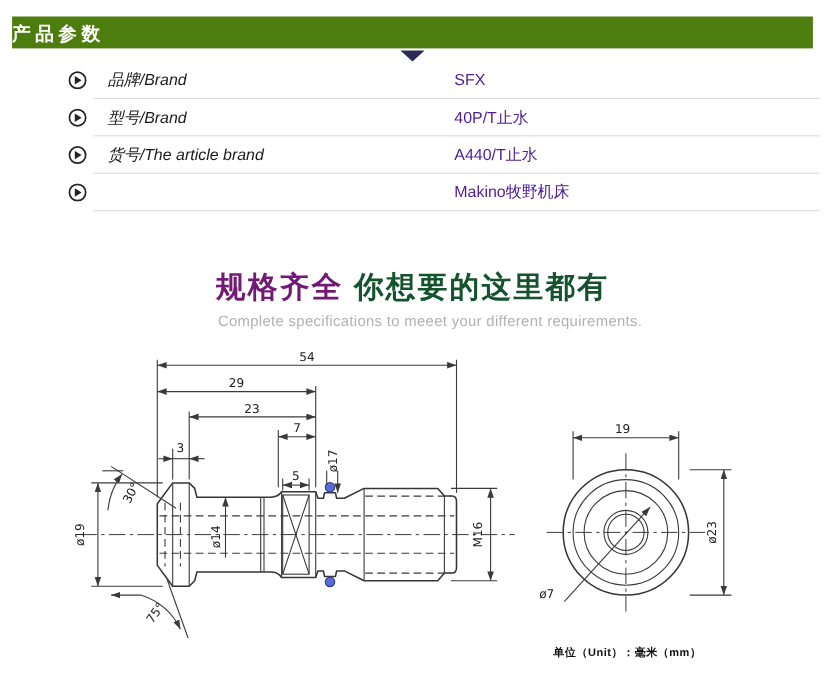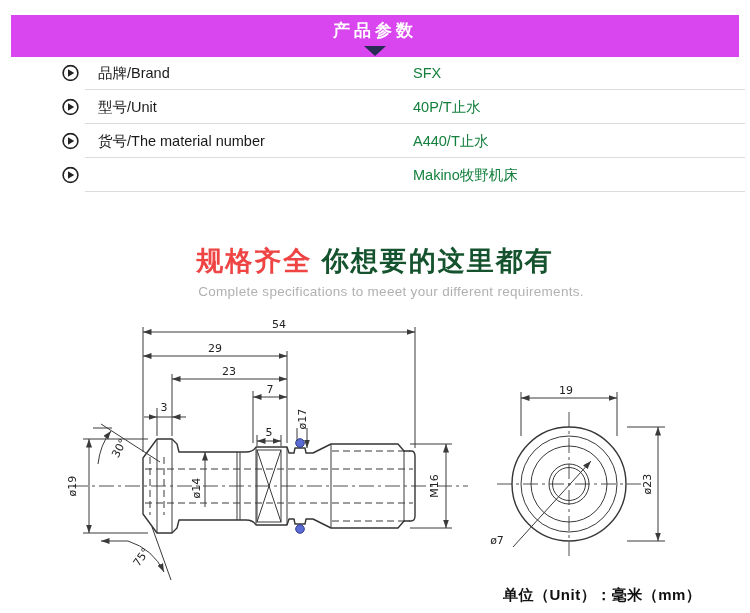--- a/index.html
+++ b/index.html
@@ -1,60 +1,60 @@
 <!DOCTYPE html>
 <html><head>
 <meta charset="utf-8">
 <style>
   * { margin:0; padding:0; box-sizing:border-box; }
   body { background:#fff; font-family:"Liberation Sans","DejaVu Sans",sans-serif; }
   #page { position:relative; width:750px; height:613px; background:#fff; overflow:hidden; }
 
   
-  .banner { position:absolute; left:11px; top:15px; width:728px; height:42px;
-            background:#d946ef; text-align:center; }
+  .banner { position:absolute; left:11px; top:15px; width:728px; height:29px;
+            background:#4d7c0f; }
   .banner-title { color:#fff; font-size:17px; font-weight:bold; letter-spacing:4px;
                   line-height:31px; }
   .banner-tip { position:absolute; left:364px; top:46px; width:0; height:0;
                 border-left:11px solid transparent; border-right:11px solid transparent;
                 border-top:10px solid #282c55; }
 
   
   .spec-row { position:absolute; left:0; width:750px; height:34px; }
   .row-icon { position:absolute; left:62px; top:50%; transform:translateY(-50%);
               width:17px; height:17px; }
   .row-label { position:absolute; left:98px; top:50%; transform:translateY(-50%);
-               font-size:14.5px; color:#1a1a1a; font-weight:500; white-space:nowrap; }
+               font-size:14.5px; color:#1a1a1a; font-weight:500; white-space:nowrap;font-style:italic; }
   .row-value { position:absolute; left:413px; top:50%; transform:translateY(-50%);
-               font-size:14.5px; color:#15803d; font-weight:500; white-space:nowrap; }
+               font-size:14.5px; color:#4c1d95; font-weight:500; white-space:nowrap; }
   .row-divider { position:absolute; left:85px; right:5px; bottom:0; height:1px;
                  background:#dcdcdc; }
 
   
   .slogan { position:absolute; left:0; top:243px; width:750px; text-align:center;
             font-size:27px; font-weight:bold; letter-spacing:2px; white-space:nowrap; }
-  .slogan-red { color:#ef4444; }
+  .slogan-red { color:#701a75; }
   .slogan-navy { color:#14532d; }
   .slogan-sub { position:absolute; left:0; top:284px; width:750px; text-align:center;
                 font-size:13.5px; color:#b1b1b1; letter-spacing:0.3px;margin-left:16px; }
 
   
   .drawing-svg { position:absolute; left:0; top:0; width:750px; height:613px; }
   .out  { stroke:#353535; stroke-width:1.4; fill:none; stroke-linejoin:round; }
   .thin { stroke:#3a3a3a; stroke-width:1; fill:none; }
   .dash { stroke:#3a3a3a; stroke-width:1; fill:none; stroke-dasharray:7 4; }
   .cl   { stroke:#3a3a3a; stroke-width:0.9; fill:none; stroke-dasharray:15 4 3 4; }
   .dim  { stroke:#3a3a3a; stroke-width:1; fill:none;
           marker-start:url(#arr); marker-end:url(#arr); }
   .dime { stroke:#3a3a3a; stroke-width:1; fill:none; marker-end:url(#arr); }
   .dims { stroke:#3a3a3a; stroke-width:1; fill:none; marker-start:url(#arr); }
   .dimtext { font-family:"DejaVu Sans","Liberation Sans",sans-serif; font-size:11px;
              fill:#222; text-anchor:middle; }
 
-  .unit-note { position:absolute; left:503px; top:586px; font-size:15px; font-weight:bold;
+  .unit-note { position:absolute; left:503px; top:586px; font-size:10px; font-weight:bold;
                color:#111; letter-spacing:0.5px; white-space:nowrap; }
 </style>
 </head>
 <body>
 
 <div id="page">
 
   <div class="banner">
     <span class="banner-title">产品参数</span>
   </div>
@@ -68,31 +68,31 @@
     <span class="row-label">品牌/Brand</span>
     <span class="row-value">SFX</span>
     <div class="row-divider"></div>
   </div>
 
   <div class="spec-row" style="top:90px">
     <svg class="row-icon" viewBox="0 0 17 17">
       <circle cx="8.5" cy="8.5" r="7.4" fill="none" stroke="#222" stroke-width="1.6"></circle>
       <polygon points="6,4.7 12.2,8.5 6,12.3" fill="#222"></polygon>
     </svg>
-    <span class="row-label">型号/Unit</span>
+    <span class="row-label">型号/Brand</span>
     <span class="row-value">40P/T止水</span>
     <div class="row-divider"></div>
   </div>
 
   <div class="spec-row" style="top:124px">
     <svg class="row-icon" viewBox="0 0 17 17">
       <circle cx="8.5" cy="8.5" r="7.4" fill="none" stroke="#222" stroke-width="1.6"></circle>
       <polygon points="6,4.7 12.2,8.5 6,12.3" fill="#222"></polygon>
     </svg>
-    <span class="row-label">货号/The material number</span>
+    <span class="row-label">货号/The article brand</span>
     <span class="row-value">A440/T止水</span>
     <div class="row-divider"></div>
   </div>
 
   <div class="spec-row" style="top:158px">
     <svg class="row-icon" viewBox="0 0 17 17">
       <circle cx="8.5" cy="8.5" r="7.4" fill="none" stroke="#222" stroke-width="1.6"></circle>
       <polygon points="6,4.7 12.2,8.5 6,12.3" fill="#222"></polygon>
     </svg>
     <span class="row-value">Makino牧野机床</span>

